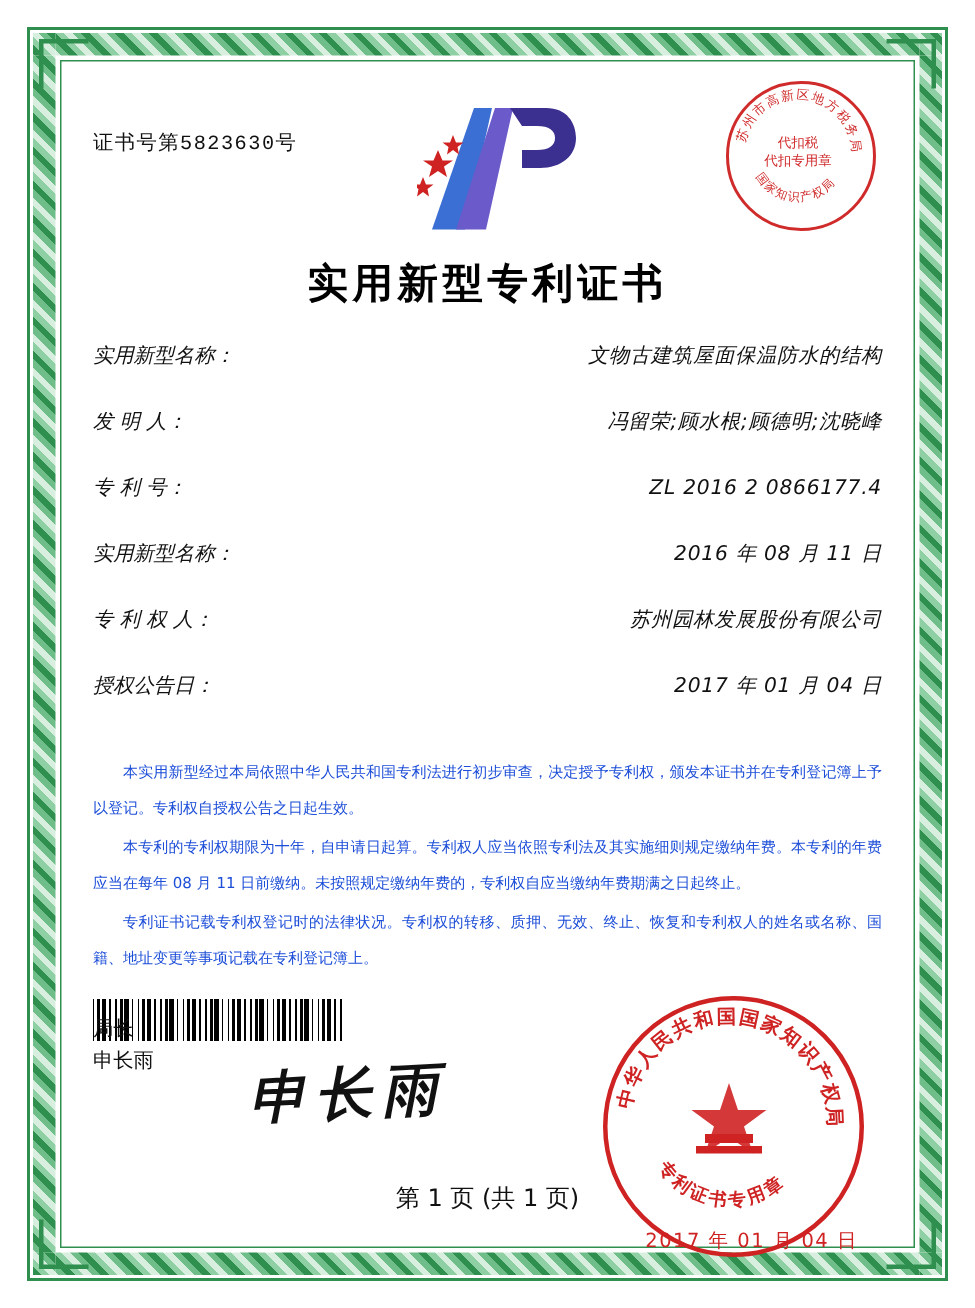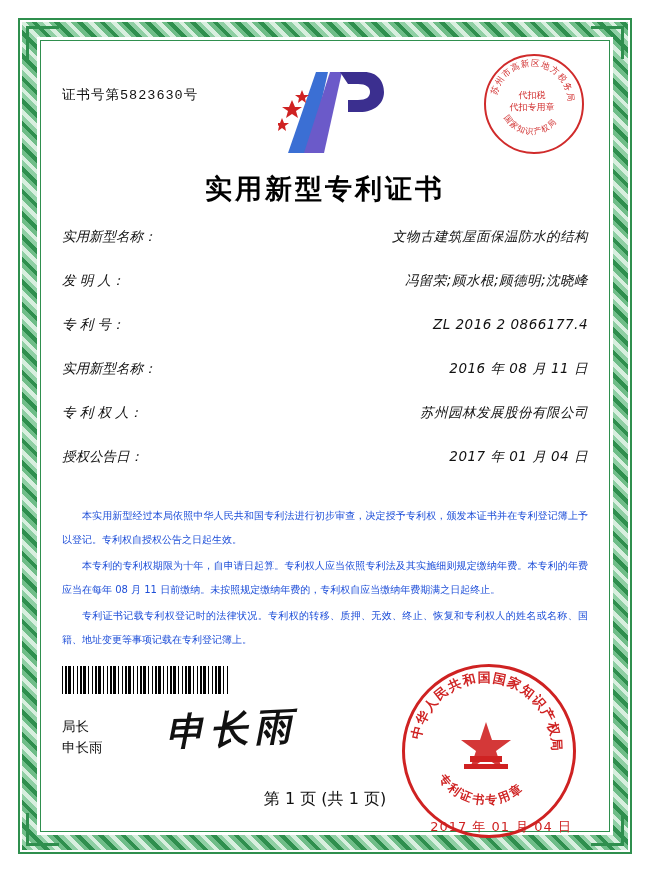--- a/index.html
+++ b/index.html
@@ -96,21 +96,21 @@
   .barcode{
     position:absolute;left:6px;top:610px;
     width:168px;height:28px;
     background:repeating-linear-gradient(90deg,
       #000 0 1px,#fff 1px 3px,#000 3px 5px,#fff 5px 6px,
       #000 6px 9px,#fff 9px 11px,#000 11px 12px,#fff 12px 15px);
   }
 
   
   .sig-label{
-    position:absolute;left:6px;top:660px;
+    position:absolute;left:6px;top:620px;
     font-size:13.5px;line-height:21px;color:#111;
   }
   .sig-hand{
     position:absolute;left:110px;top:648px;
     font-family:"DejaVu Serif","Liberation Serif",serif;
     font-size:38px;color:#111;
     font-style:italic;font-weight:bold;
     letter-spacing:6px;
     transform:rotate(-3deg);
   }

